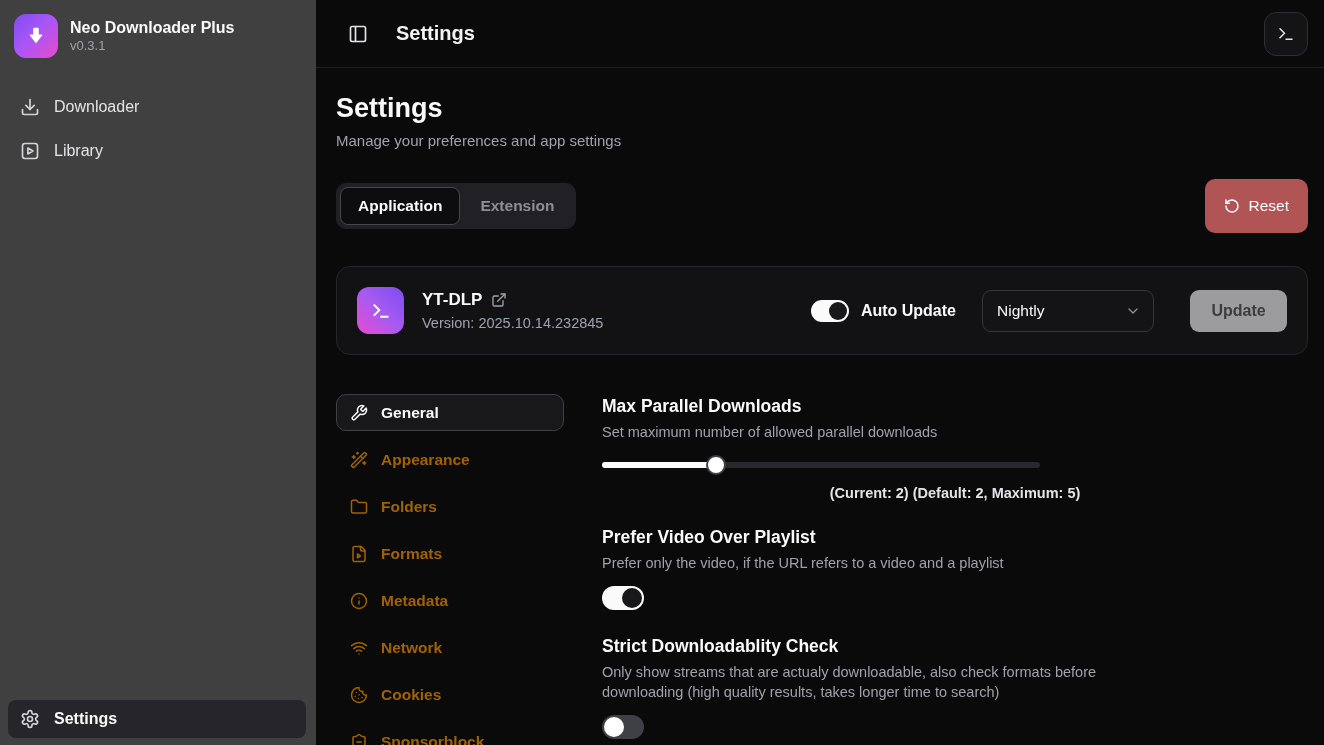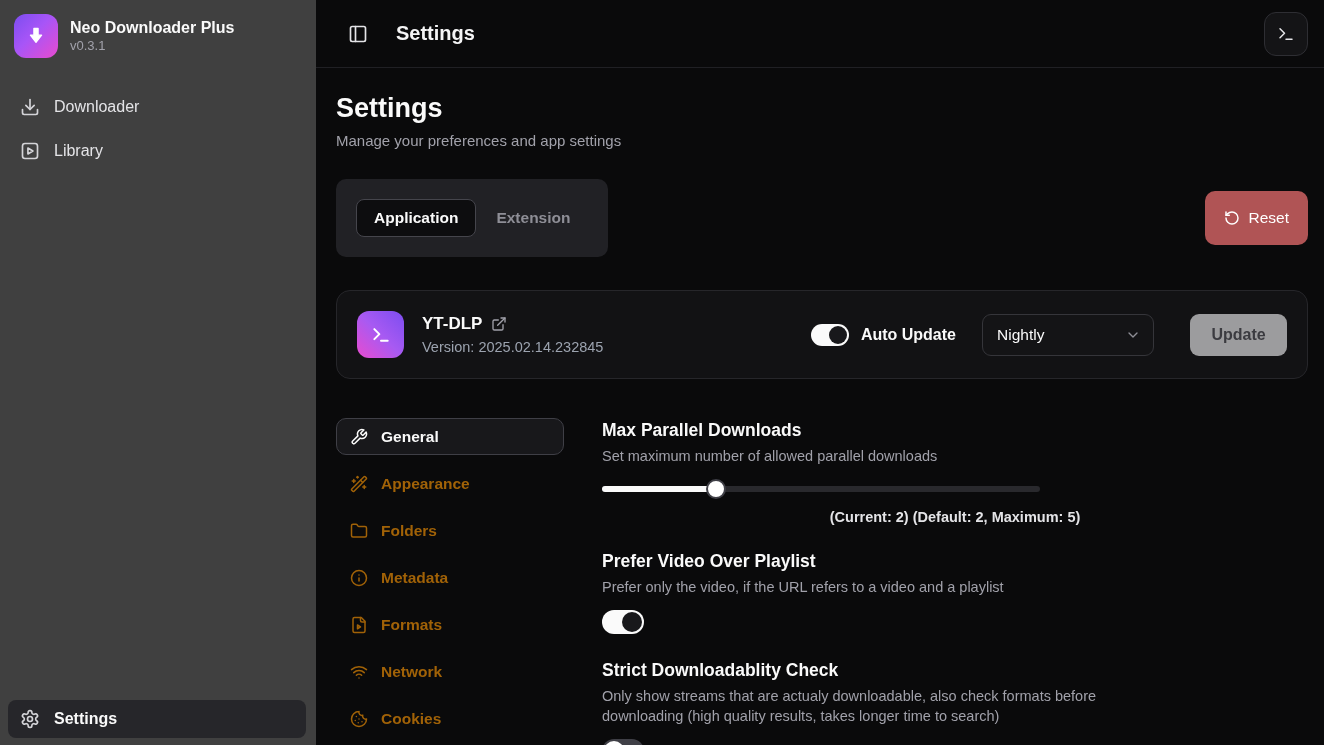--- a/index.html
+++ b/index.html
@@ -31,21 +31,21 @@
   .panel-btn { background:none; border:none; color:#e4e4e7; cursor:pointer; display:flex; padding:2px; }
   .topbar-title { font-size:20px; font-weight:700; margin-left:26px; color:#f4f4f5; }
   .terminal-btn { margin-left:auto; width:44px; height:44px; border-radius:12px; background:#141416;
     border:1px solid #2e2e33; color:#e4e4e7; display:flex; align-items:center; justify-content:center; cursor:pointer; }
 
   .content { flex:1; padding:25px 16px 0 20px; overflow:hidden; }
   .page-title { font-size:27px; font-weight:700; color:#fafafa; }
   .page-subtitle { font-size:15px; color:#a1a1aa; margin-top:8px; }
 
   .tabs-row { margin-top:30px; display:flex; align-items:center; justify-content:space-between; }
-  .tabs { display:inline-flex; background:#212125; border-radius:10px; padding:20px; gap:2px; }
+  .tabs { display:inline-flex; background:#212125; border-radius:10px; padding:4px; gap:2px; }
   .tab { padding:9px 17px; border-radius:8px; font-size:15.5px; font-weight:700; color:#8e8e96;
     border:1px solid transparent; cursor:pointer; background:none; font-family:inherit; }
   .tab.active { background:#0d0d0f; border-color:#45454c; color:#fafafa; }
   .reset-btn { display:flex; align-items:center; gap:9px; background:#b05455; color:#fff; border:none;
     border-radius:10px; height:54px; padding:0 19px; font-size:15.5px; font-weight:400; cursor:pointer; font-family:inherit; }
 
   
   .card { margin-top:33px; background:#121214; border:1px solid #26262a; border-radius:14px;
     padding:20px; display:flex; align-items:center; }
   .card-badge { width:47px; height:47px; border-radius:12px; display:flex; align-items:center; justify-content:center;
@@ -185,21 +185,21 @@
           <div class="card-name-row">
             <span class="card-name">YT-DLP</span>
             <span class="ext-link">
               <svg class="icon16" viewBox="0 0 24 24" fill="none" stroke="currentColor" stroke-width="2" stroke-linecap="round" stroke-linejoin="round">
                 <path d="M15 3h6v6"></path>
                   <path d="M10 14 21 3"></path>
                   <path d="M18 13v6a2 2 0 0 1-2 2H5a2 2 0 0 1-2-2V8a2 2 0 0 1 2-2h6"></path>
               </svg>
             </span>
           </div>
-          <div class="card-version">Version: 2025.02.14.232845</div>
+          <div class="card-version">Version: 2025.10.14.232845</div>
         </div>
         <div class="card-right">
           <div class="switch sw-sm on">
               <div class="knob"></div>
             </div>
           <span class="auto-update-label">Auto Update</span>
           <div class="select">
             <span>Nightly</span>
             <span class="chev">
               <svg class="icon16" viewBox="0 0 24 24" fill="none" stroke="currentColor" stroke-width="2" stroke-linecap="round" stroke-linejoin="round">
@@ -234,33 +234,33 @@
             <span>Appearance</span>
           </div>
           <div class="set-nav-item">
             <svg class="icon18" viewBox="0 0 24 24" fill="none" stroke="currentColor" stroke-width="2" stroke-linecap="round" stroke-linejoin="round">
               <path d="M20 20a2 2 0 0 0 2-2V8a2 2 0 0 0-2-2h-7.9a2 2 0 0 1-1.69-.9L9.6 3.9A2 2 0 0 0 7.93 3H4a2 2 0 0 0-2 2v13a2 2 0 0 0 2 2Z"></path>
             </svg>
             <span>Folders</span>
           </div>
           <div class="set-nav-item">
             <svg class="icon18" viewBox="0 0 24 24" fill="none" stroke="currentColor" stroke-width="2" stroke-linecap="round" stroke-linejoin="round">
+              <path d="M15 2H6a2 2 0 0 0-2 2v16a2 2 0 0 0 2 2h12a2 2 0 0 0 2-2V7Z"></path>
+                <path d="M14 2v4a2 2 0 0 0 2 2h4"></path>
+                <path d="m10 12 4 2.5-4 2.5z"></path>
+            </svg>
+            <span>Formats</span>
+          </div>
+          <div class="set-nav-item">
+            <svg class="icon18" viewBox="0 0 24 24" fill="none" stroke="currentColor" stroke-width="2" stroke-linecap="round" stroke-linejoin="round">
               <circle cx="12" cy="12" r="10"></circle>
                 <path d="M12 16v-4"></path>
                 <path d="M12 8h.01"></path>
             </svg>
             <span>Metadata</span>
-          </div>
-          <div class="set-nav-item">
-            <svg class="icon18" viewBox="0 0 24 24" fill="none" stroke="currentColor" stroke-width="2" stroke-linecap="round" stroke-linejoin="round">
-              <path d="M15 2H6a2 2 0 0 0-2 2v16a2 2 0 0 0 2 2h12a2 2 0 0 0 2-2V7Z"></path>
-                <path d="M14 2v4a2 2 0 0 0 2 2h4"></path>
-                <path d="m10 12 4 2.5-4 2.5z"></path>
-            </svg>
-            <span>Formats</span>
           </div>
           <div class="set-nav-item">
             <svg class="icon18" viewBox="0 0 24 24" fill="none" stroke="currentColor" stroke-width="2" stroke-linecap="round" stroke-linejoin="round">
               <path d="M12 20h.01"></path>
                 <path d="M2 8.82a15 15 0 0 1 20 0"></path>
                 <path d="M5 12.859a10 10 0 0 1 14 0"></path>
                 <path d="M8.5 16.429a5 5 0 0 1 7 0"></path>
             </svg>
             <span>Network</span>
           </div>

